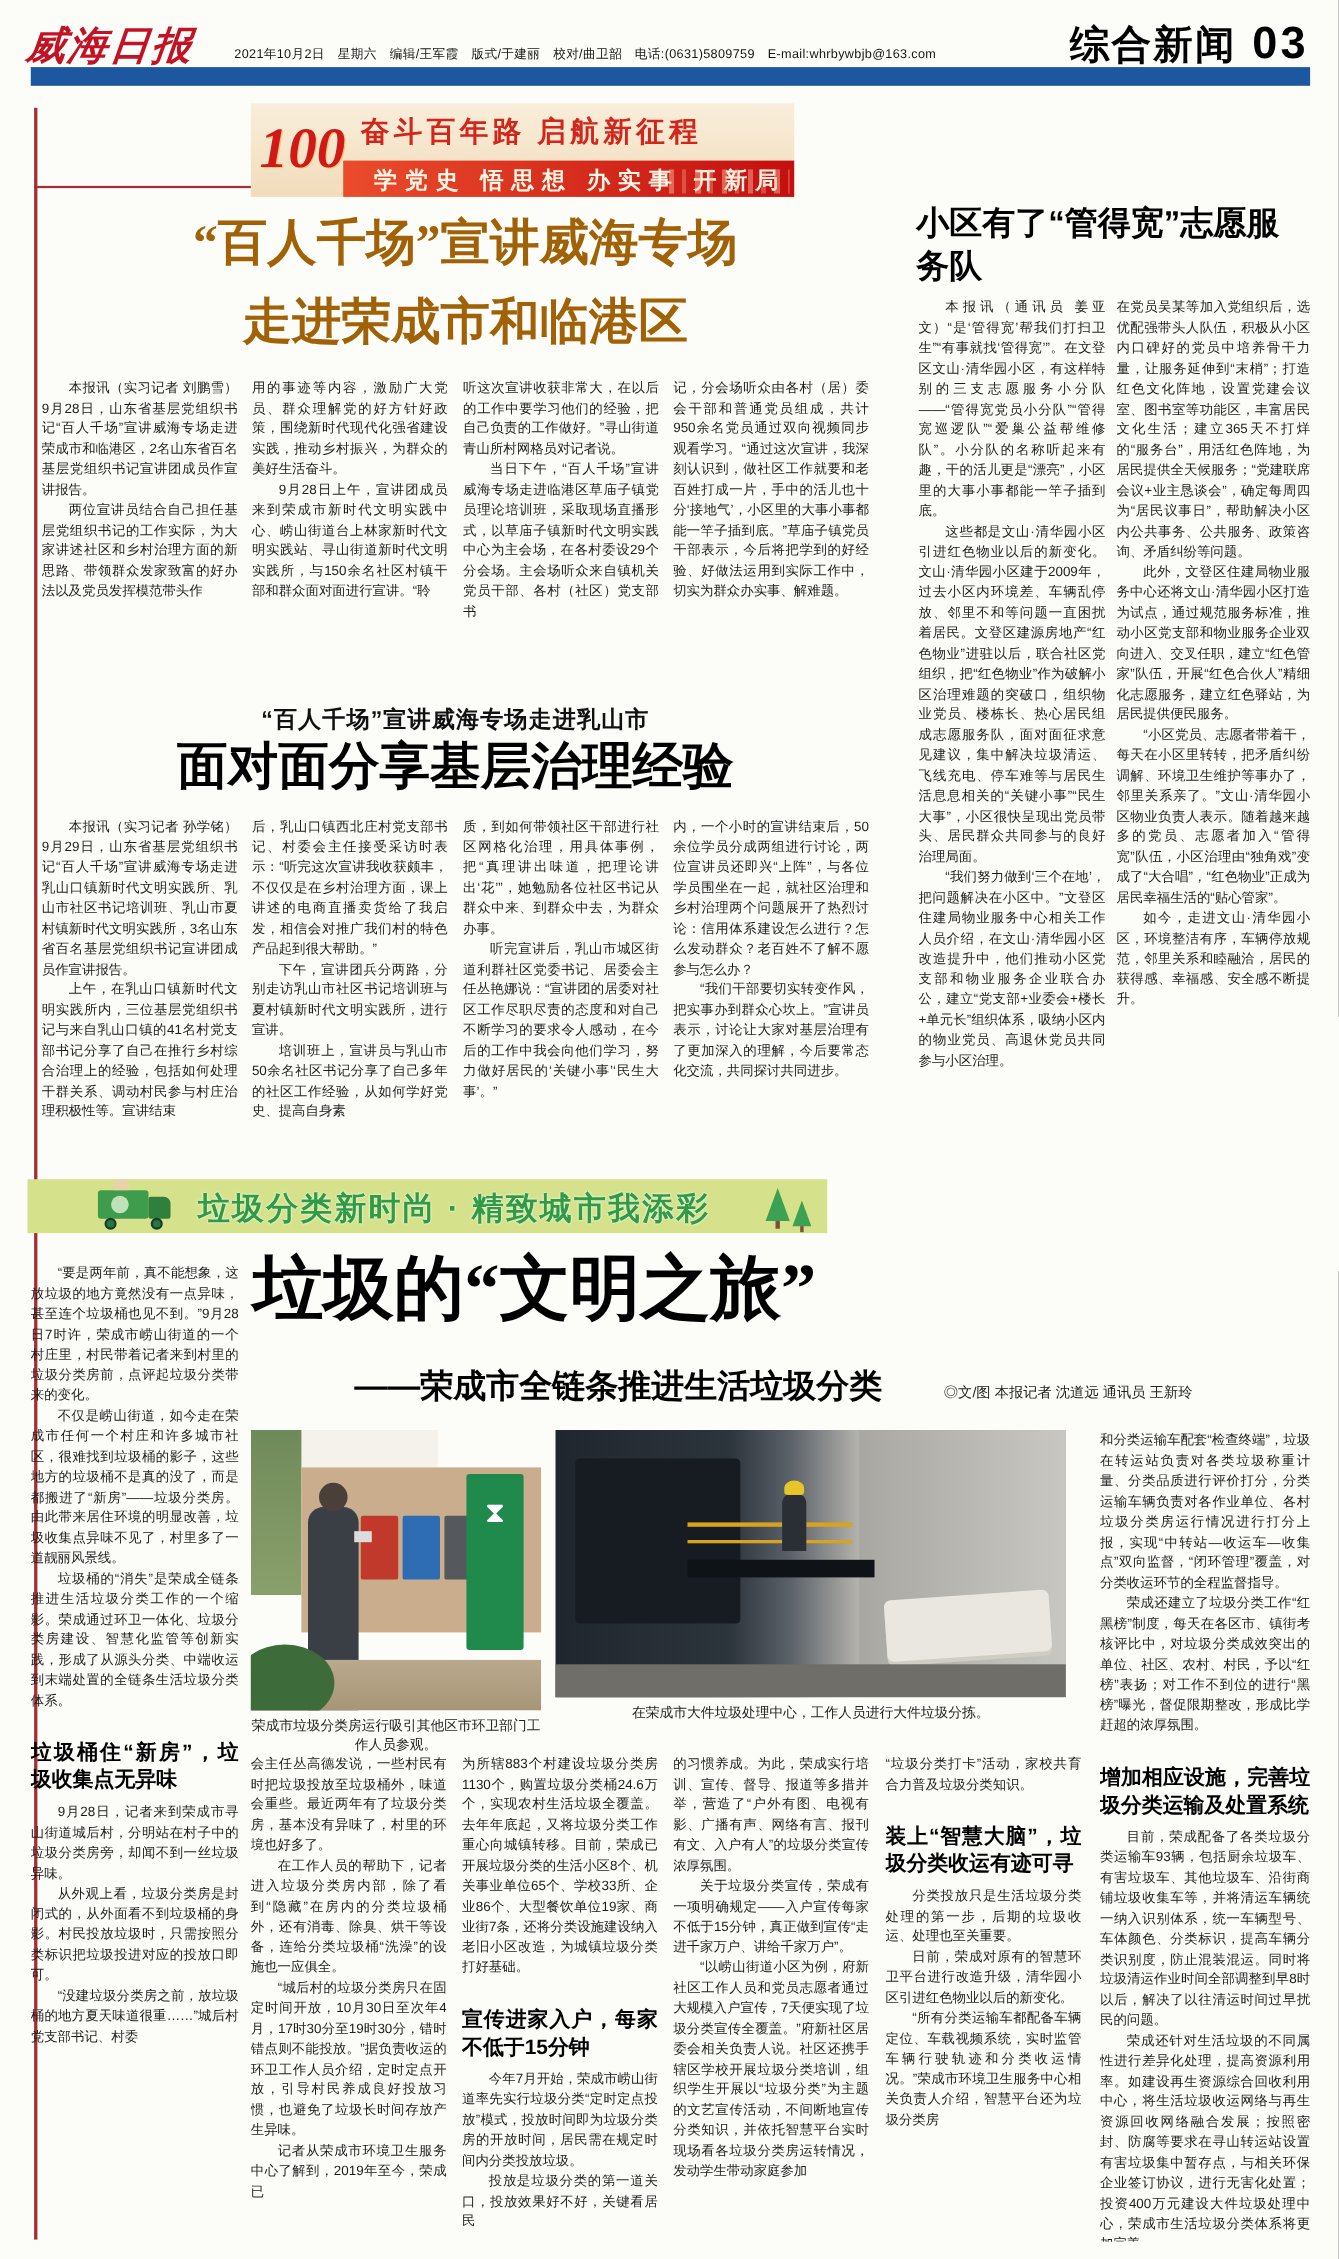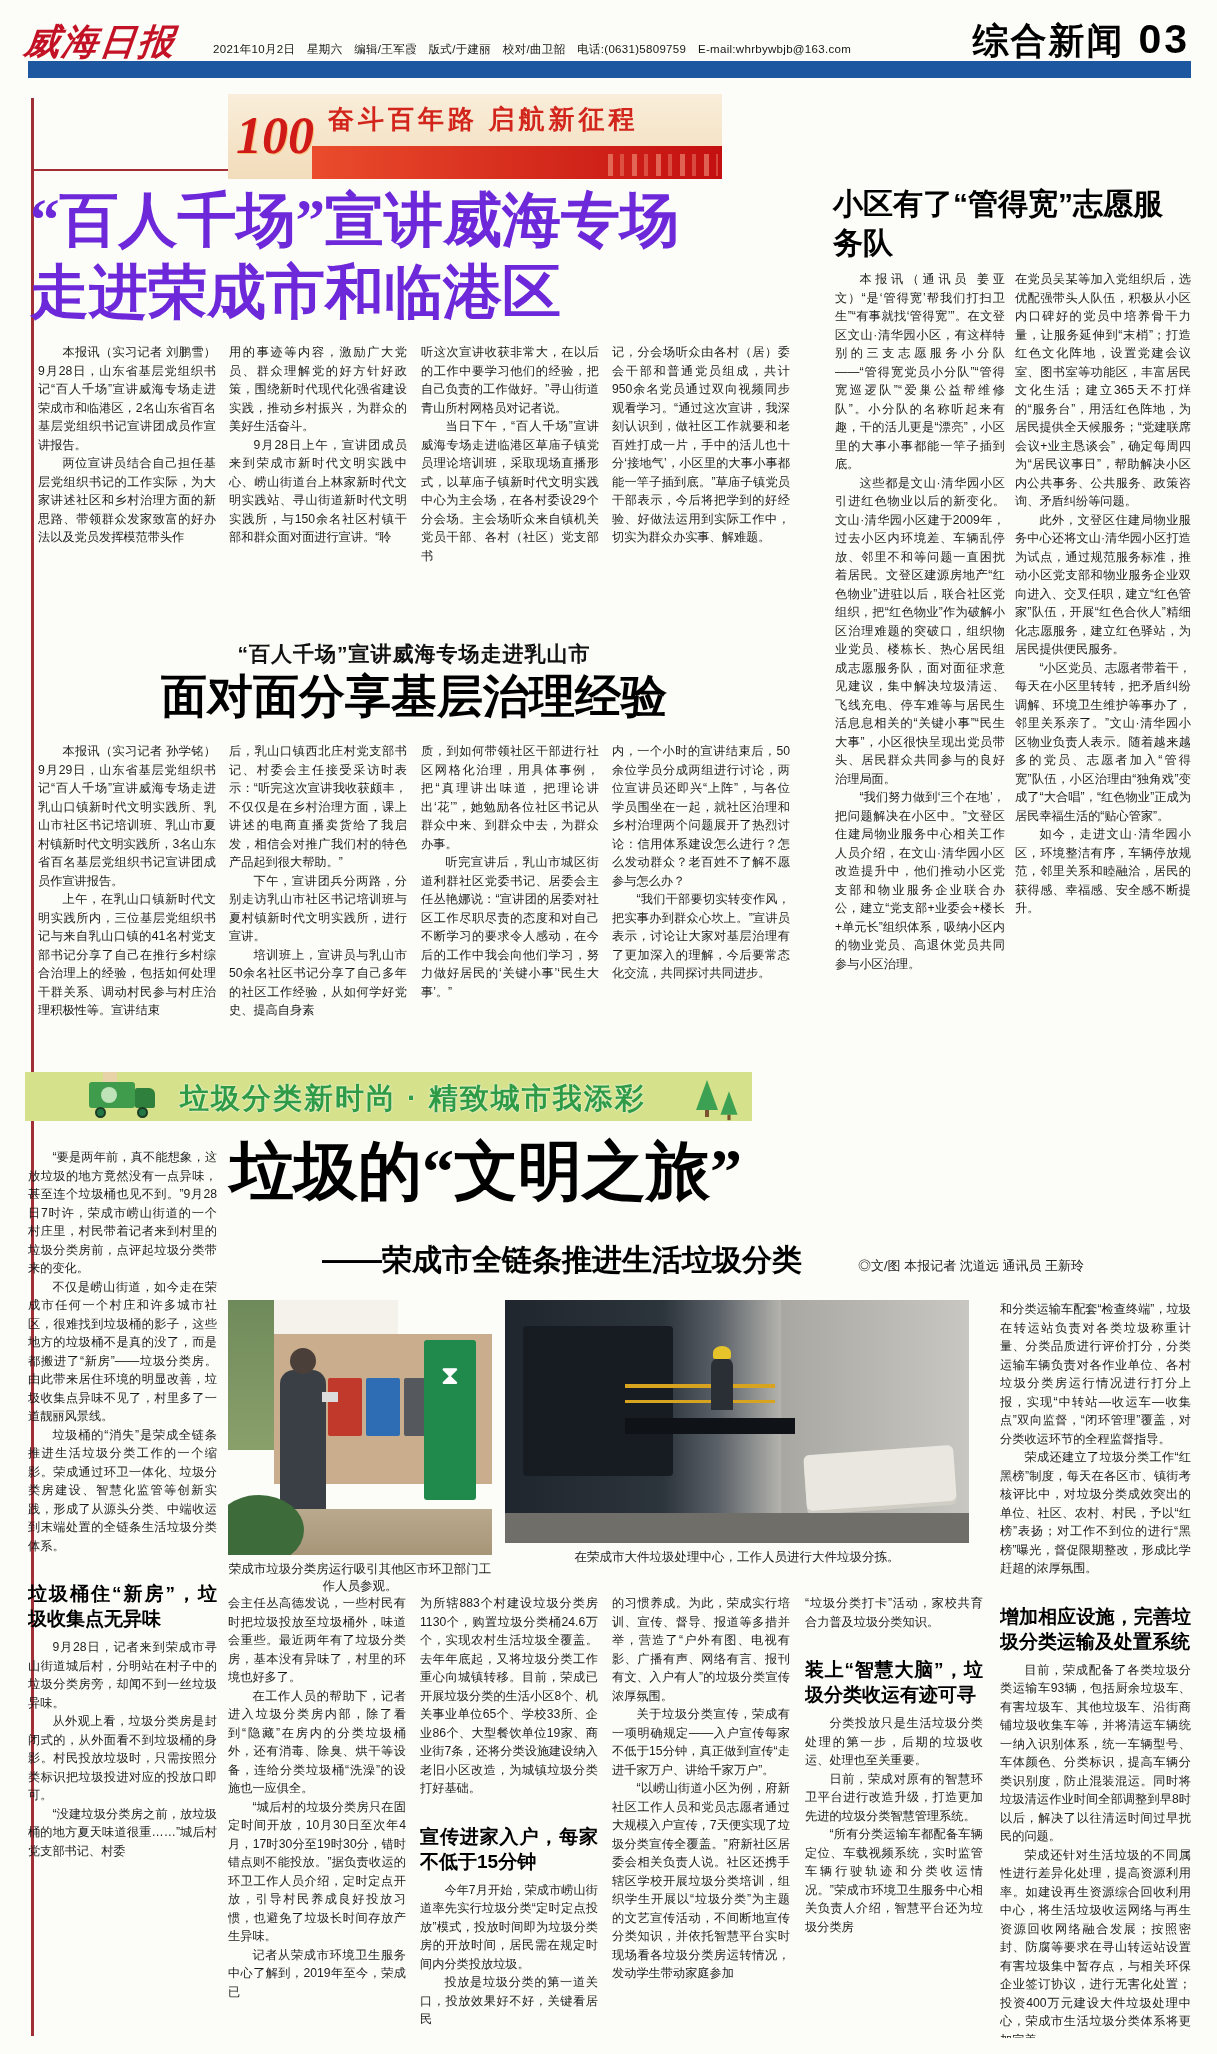--- a/index.html
+++ b/index.html
@@ -25,22 +25,22 @@
   .slogan{left:100px;top:8px;font-size:26px;font-weight:900;color:#d2251c;
           font-family:"Liberation Serif",serif;letter-spacing:4px;white-space:nowrap;}
   .banner-strip{left:84px;top:52px;width:410px;height:33px;
                 background:linear-gradient(90deg,#ea4c2c,#c30f10);}
   .strip-text{left:28px;top:4px;font-size:21px;font-weight:800;color:#fff6e4;letter-spacing:7px;white-space:nowrap;}
   .skyline{right:4px;bottom:3px;width:110px;height:22px;opacity:.7;
            background:repeating-linear-gradient(90deg,rgba(255,190,160,.65) 0 5px,transparent 5px 12px,
            rgba(255,190,160,.45) 12px 16px,transparent 16px 24px);}
 
   
-  .a1-head{left:30px;top:184px;width:786px;font-family:"Liberation Serif",serif;
-           font-weight:900;font-size:59px;line-height:72px;color:#6d28d9;}
+  .a1-head{left:30px;top:184px;width:786px;text-align:center;font-family:"Liberation Serif",serif;
+           font-weight:900;font-size:45px;line-height:72px;color:#a16207;}
   .kicker{left:38px;top:640px;width:752px;text-align:center;font-size:21px;font-weight:600;color:#111;letter-spacing:1px;}
   .a2-head{left:38px;top:668px;width:752px;text-align:center;font-family:"Liberation Serif",serif;
            font-weight:900;font-size:46px;line-height:58px;color:#000;}
   .a3-head{left:833px;top:184px;width:340px;font-weight:900;font-size:30px;line-height:39px;color:#000;}
 
   
   .col{position:absolute;text-align:justify;font-size:12.2px;line-height:18.5px;overflow:hidden;}
   .col p{margin:0;text-indent:2em;}
   .seg{text-align:justify;}
   .seg p{margin:0;text-indent:2em;}
@@ -121,20 +121,21 @@
     <span class="pn">03</span>
   </div>
   <div class="abs bluebar"></div>
   <div class="abs red-vline"></div>
   <div class="abs red-hline"></div>
 
   <div class="abs banner">
     <div class="abs logo100">100</div>
     <div class="abs slogan">奋斗百年路 启航新征程</div>
     <div class="abs banner-strip">
+      <div class="abs strip-text">学党史 悟思想 办实事 开新局</div>
       <div class="abs skyline"></div>
     </div>
   </div>
 
   <div class="abs a1-head">
     <div>“百人千场”宣讲威海专场</div>
     <div>走进荣成市和临港区</div>
   </div>
   <div class="col a1c c1">
       <p>本报讯（实习记者 刘鹏雪）9月28日，山东省基层党组织书记“百人千场”宣讲威海专场走进荣成市和临港区，2名山东省百名基层党组织书记宣讲团成员作宣讲报告。</p>
@@ -270,21 +271,21 @@
       <p>“以崂山街道小区为例，府新社区工作人员和党员志愿者通过大规模入户宣传，7天便实现了垃圾分类宣传全覆盖。”府新社区居委会相关负责人说。社区还携手辖区学校开展垃圾分类培训，组织学生开展以“垃圾分类”为主题的文艺宣传活动，不间断地宣传分类知识，并依托智慧平台实时现场看各垃圾分类房运转情况，发动学生带动家庭参加</p>
     </div>
 
   <div class="col fb fb4">
     <div class="seg cont">
         <p>“垃圾分类打卡”活动，家校共育合力普及垃圾分类知识。</p>
       </div>
     <h3 class="subhead">装上“智慧大脑”，垃圾分类收运有迹可寻</h3>
     <div class="seg">
         <p>分类投放只是生活垃圾分类处理的第一步，后期的垃圾收运、处理也至关重要。</p>
-        <p>日前，荣成对原有的智慧环卫平台进行改造升级，打造更加先进的垃圾分类智慧管理系统。</p>
+        <p>日前，荣成对原有的智慧环卫平台进行改造升级，清华园小区引进红色物业以后的新变化。</p>
         <p>“所有分类运输车都配备车辆定位、车载视频系统，实时监管车辆行驶轨迹和分类收运情况。”荣成市环境卫生服务中心相关负责人介绍，智慧平台还为垃圾分类房</p>
       </div>
   </div>
 
   <div class="col f-rightcol">
     <div class="seg cont">
         <p>和分类运输车配套“检查终端”，垃圾在转运站负责对各类垃圾称重计量、分类品质进行评价打分，分类运输车辆负责对各作业单位、各村垃圾分类房运行情况进行打分上报，实现“中转站—收运车—收集点”双向监督，“闭环管理”覆盖，对分类收运环节的全程监督指导。</p>
         <p>荣成还建立了垃圾分类工作“红黑榜”制度，每天在各区市、镇街考核评比中，对垃圾分类成效突出的单位、社区、农村、村民，予以“红榜”表扬；对工作不到位的进行“黑榜”曝光，督促限期整改，形成比学赶超的浓厚氛围。</p>
       </div>
     <h3 class="subhead">增加相应设施，完善垃圾分类运输及处置系统</h3>

